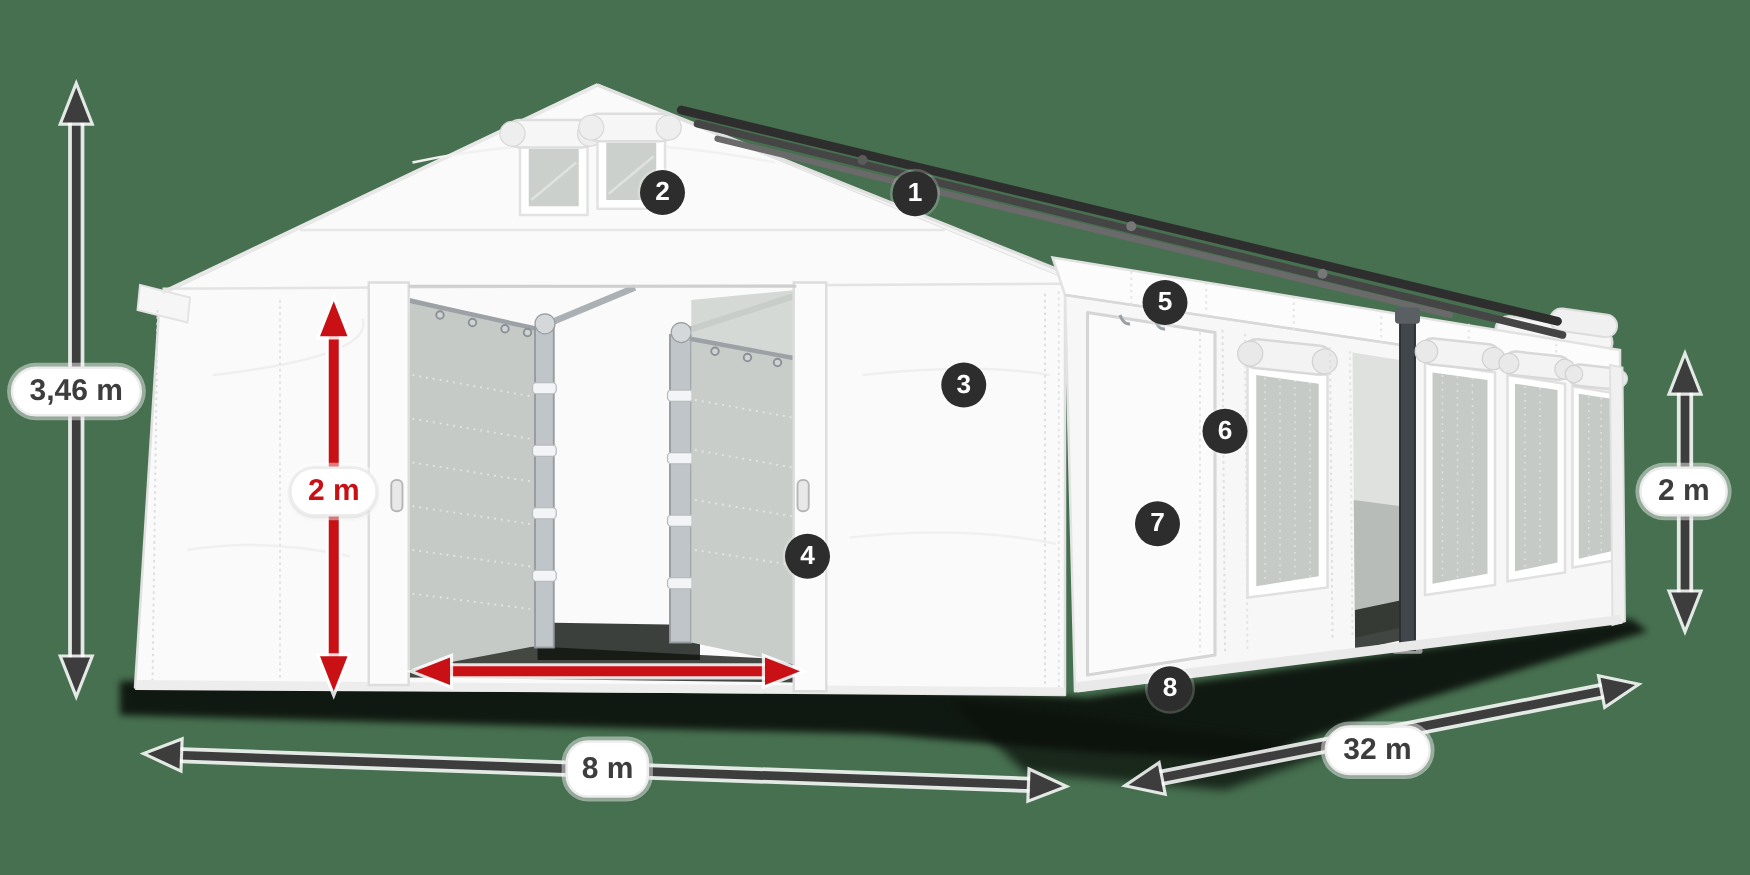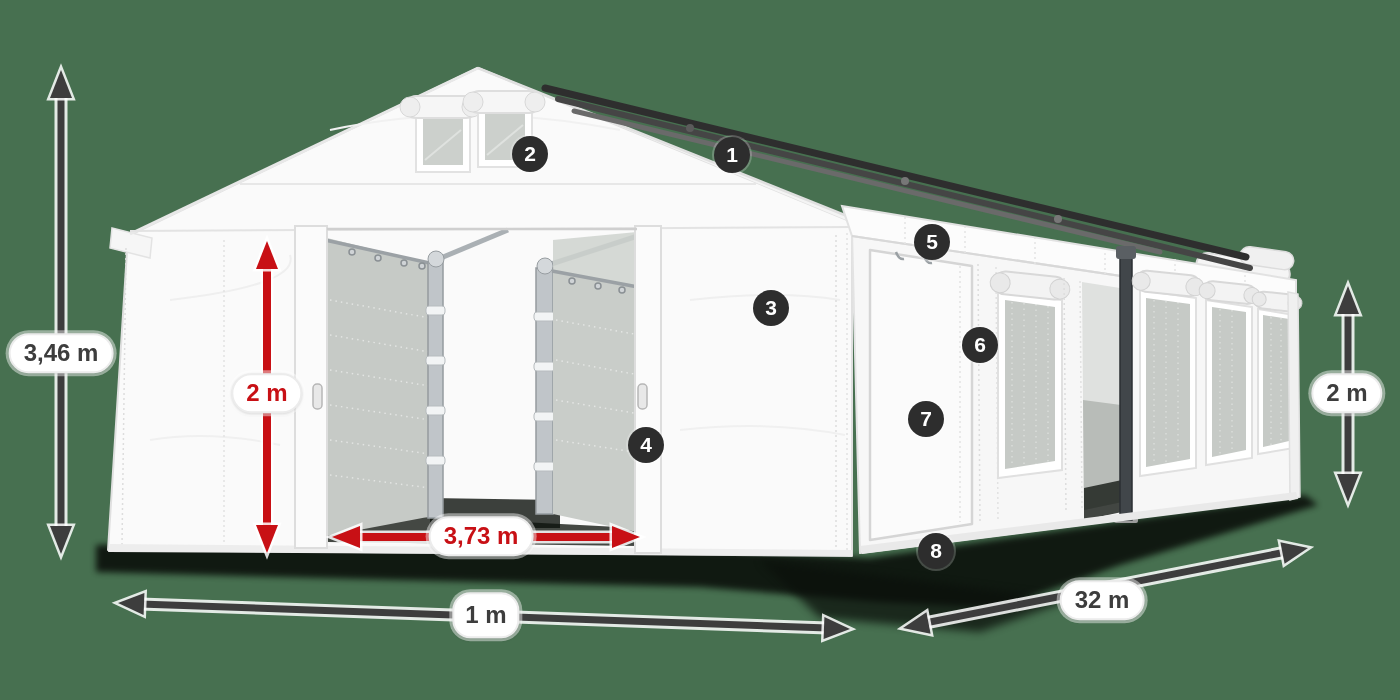--- a/index.html
+++ b/index.html
@@ -317,24 +317,23 @@
 
       <g>
         <line class="halo" x1="1348" y1="308" x2="1348" y2="480" stroke-width="13"></line>
         <line class="shaft-dark" x1="1348" y1="308" x2="1348" y2="480" stroke-width="7"></line>
         <polygon class="head-dark" points="1348,286 1337,314 1359,314"></polygon>
         <polygon class="head-dark" points="1348,502 1337,474 1359,474"></polygon>
       </g>
     </g>
   </svg>
 
-  <div class="dim-label dim-dark" style="left:61px;top:313px;margin-top:40px;">3,46 m</div>
+  <div class="dim-label dim-dark" style="left:61px;top:313px;">3,46 m</div>
   <div class="dim-label dim-red" style="left:267px;top:393px;">2 m</div>
-  <div class="dim-label dim-red" style="left:481px;top:536px;">3,73 m</div>
-  <div class="dim-label dim-dark dim-square" style="left:486px;top:615px;">1 m</div>
+  <div class="dim-label dim-dark dim-square" style="left:486px;top:615px;">8 m</div>
   <div class="dim-label dim-dark" style="left:1102px;top:584px;margin-top:16px;">32 m</div>
   <div class="dim-label dim-dark" style="left:1347px;top:393px;">2 m</div>
 
   <div class="badge" style="left:732px;top:155px;">1</div>
   <div class="badge" style="left:530px;top:154px;">2</div>
   <div class="badge" style="left:771px;top:308px;">3</div>
   <div class="badge" style="left:646px;top:445px;">4</div>
   <div class="badge" style="left:932px;top:242px;">5</div>
   <div class="badge" style="left:980px;top:345px;">6</div>
   <div class="badge" style="left:926px;top:419px;">7</div>

